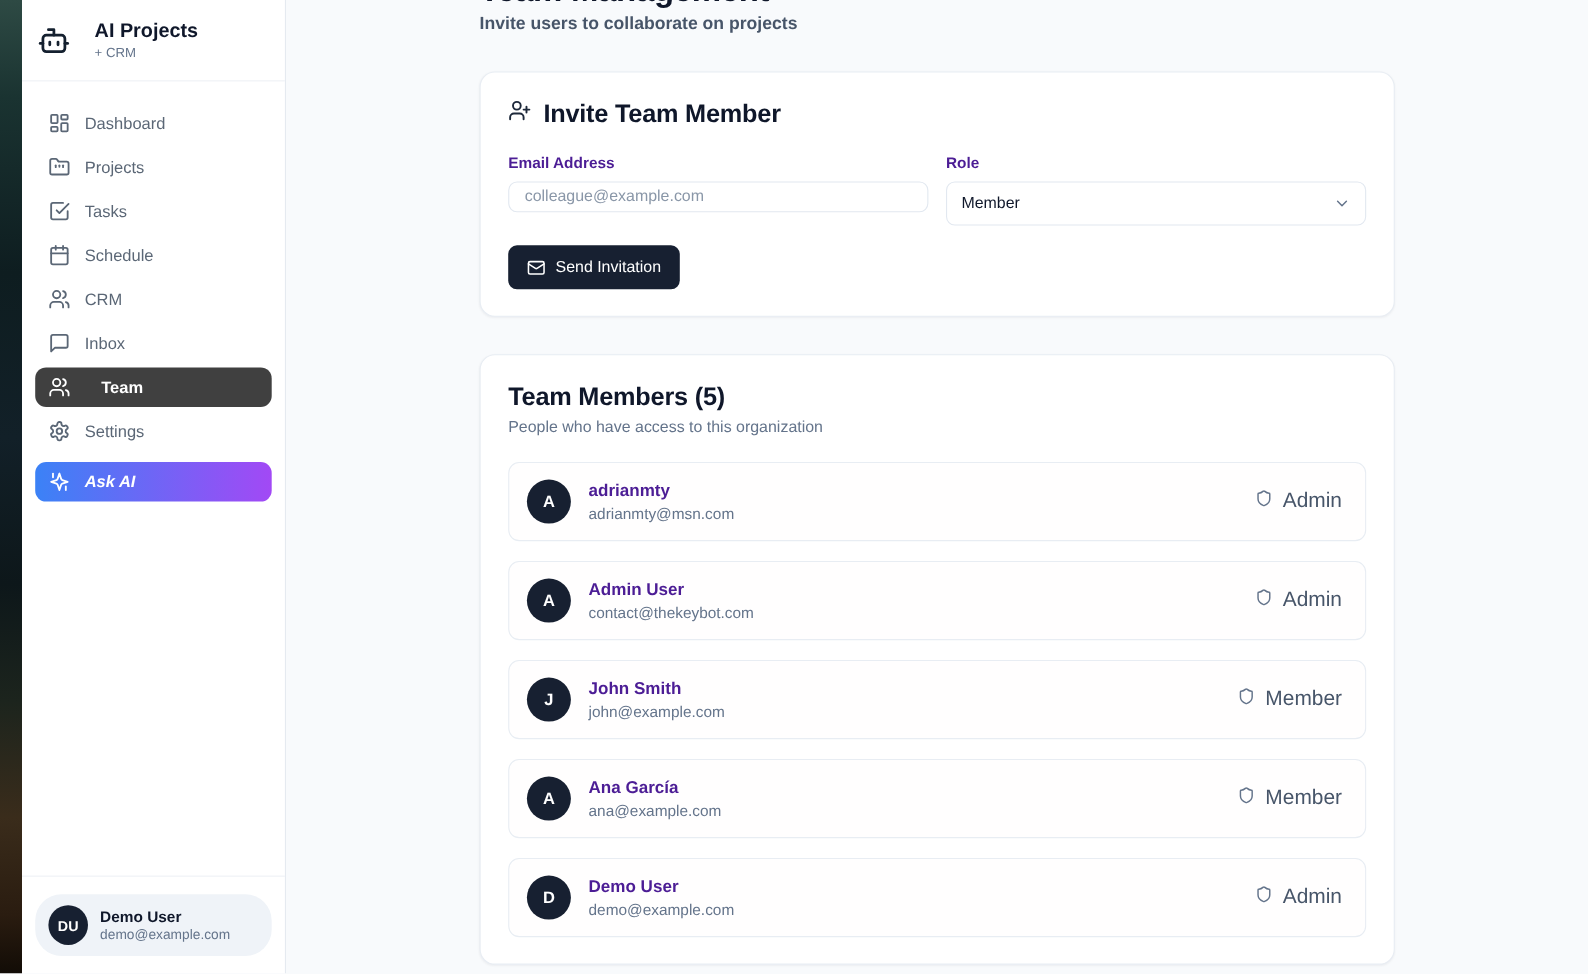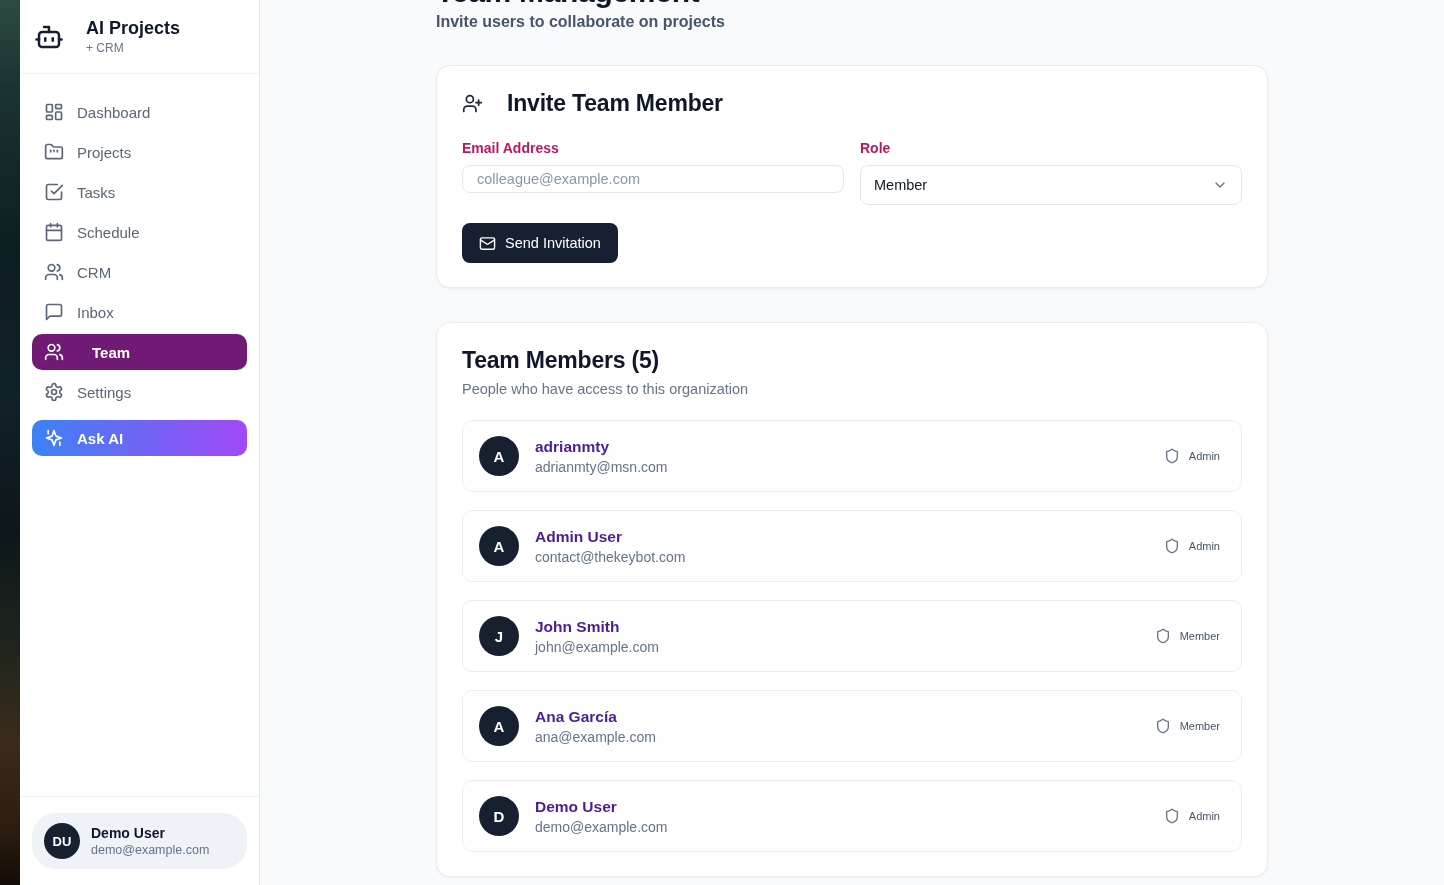--- a/index.html
+++ b/index.html
@@ -28,24 +28,24 @@
   .logo-icon svg { width:30px; height:30px; }
   .logo-title { font-size:18px; font-weight:700; color:#0f172a; line-height:1.15; }
   .logo-sub { font-size:12px; color:#64748b; margin-top:2px; }
   .nav { padding:20px 12px 0 12px; display:flex; flex-direction:column; gap:4px; }
   .nav-item {
     display:flex; align-items:center; gap:13px; height:36px; padding:0 12px;
     border-radius:10px; color:#5b6776; font-size:15px; font-weight:500; cursor:pointer;
   }
   .nav-item .ni { width:20px; height:20px; display:flex; }
   .nav-item .ni svg { width:20px; height:20px; }
-  .nav-item.active { background:#701a75; color:#ffffff; font-weight:600;gap:28px; }
+  .nav-item.active { background:#404040; color:#ffffff; font-weight:600;gap:28px; }
   .nav-item.ask-ai {
     margin-top:6px; background:linear-gradient(90deg,#3b82f6 0%,#a249f5 100%);
-    color:#ffffff; font-weight:600;
+    color:#ffffff; font-weight:600;font-style:italic;
   }
   .sidebar-footer { margin-top:auto; border-top:1px solid #eef1f5; padding:16px 12px 16px 12px; }
   .user-card {
     background:#eff3f8; border-radius:24px; padding:10px 12px;
     display:flex; align-items:center; gap:11px; cursor:pointer;
   }
   .avatar {
     width:36px; height:36px; border-radius:50%; background:#172031; color:#fff;
     display:flex; align-items:center; justify-content:center;
     font-size:13px; font-weight:700; flex:0 0 36px;
@@ -56,27 +56,27 @@
   .main { flex:1; overflow:hidden; }
   .content { width:832px; margin:-26px auto 0 auto; }
   .page-title { font-size:30px; line-height:36px; font-weight:700; color:#0f172a; letter-spacing:-.3px; }
   .page-sub { font-size:16px; color:#475569; margin-top:3px;font-weight:bold; }
   .card {
     background:#ffffff; border:1px solid #e8edf3; border-radius:14px;
     box-shadow:0 1px 2px rgba(15,23,42,.05); padding:24px 25px;
   }
   .card.invite { margin-top:34px; }
   .card.members { margin-top:34px; }
-  .card-title-row { display:flex; align-items:center; gap:24px; }
+  .card-title-row { display:flex; align-items:flex-start; gap:11px; }
   .card-title-row .ci { width:21px; height:21px; color:#1e293b; display:flex; }
   .card-title-row .ci svg { width:21px; height:21px; }
   .card-title { font-size:23px; font-weight:700; color:#0f172a; letter-spacing:-.2px; }
   .card-sub { font-size:14.5px; color:#64748b; margin-top:7px; }
   .form-grid { display:grid; grid-template-columns:1fr 1fr; column-gap:16px; margin-top:23px; }
-  .field-label { display:block; font-size:14px; font-weight:600; color:#be185d; margin-bottom:9px; }
+  .field-label { display:block; font-size:14px; font-weight:600; color:#4c1d95; margin-bottom:9px; }
   .text-input {
     width:100%; height:28px; border:1px solid #e2e8f0; border-radius:8px;
     padding:0 14px; font-size:14.5px; color:#0f172a; outline:none; background:#fff;
     font-family:"Liberation Sans", sans-serif;
   }
   .text-input::placeholder { color:#8a97a8; }
   .select {
     width:100%; height:40px; border:1px solid #e2e8f0; border-radius:8px; background:#fff;
     padding:0 13px; font-size:14.5px; color:#0f172a;
     display:flex; align-items:center; justify-content:space-between; cursor:pointer;
@@ -96,21 +96,21 @@
     display:flex; align-items:center; gap:16px; padding:15px 16px;
     border:1px solid #e8edf3; border-radius:10px; background:#fffefe;
   }
   .member-avatar {
     width:40px; height:40px; border-radius:50%; background:#172031; color:#fff;
     display:flex; align-items:center; justify-content:center;
     font-size:15px; font-weight:700; flex:0 0 40px;
   }
   .member-name { font-size:15.5px; font-weight:600; color:#4c1d95; }
   .member-email { font-size:14px; color:#64748b; margin-top:3px; }
-  .member-role { margin-left:auto; display:flex; align-items:center; gap:9px; color:#475569; font-size:11px; padding-right:5px; }
+  .member-role { margin-left:auto; display:flex; gap:9px; color:#475569; font-size:19px; padding-right:5px; }
   .member-role .si { width:16px; height:16px; color:#64748b; display:flex; }
   .member-role .si svg { width:16px; height:16px; }
 </style>
 </head>
 <body>
 
 <div class="bg-strip"></div>
 
 <aside class="sidebar">
   <div class="sidebar-header">

